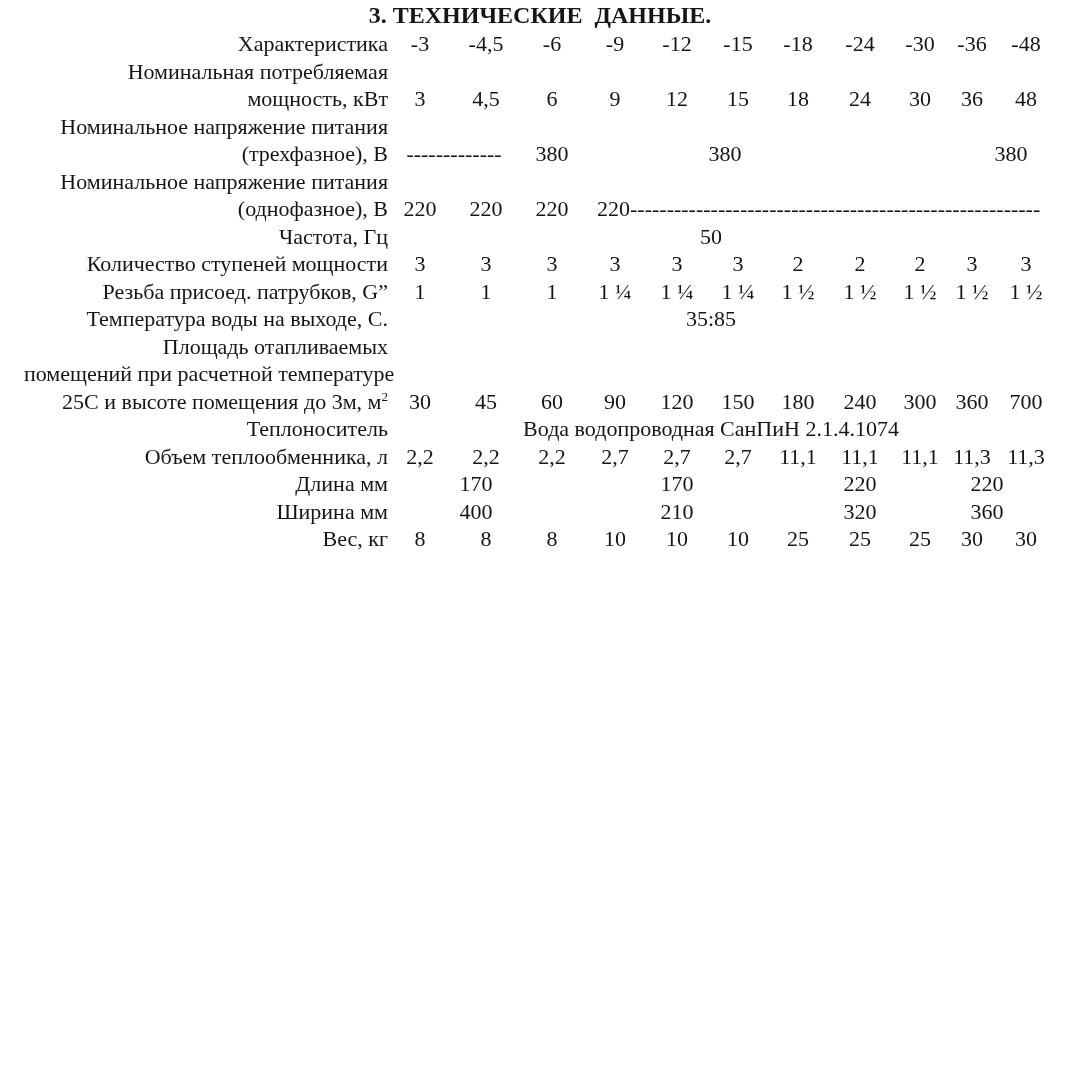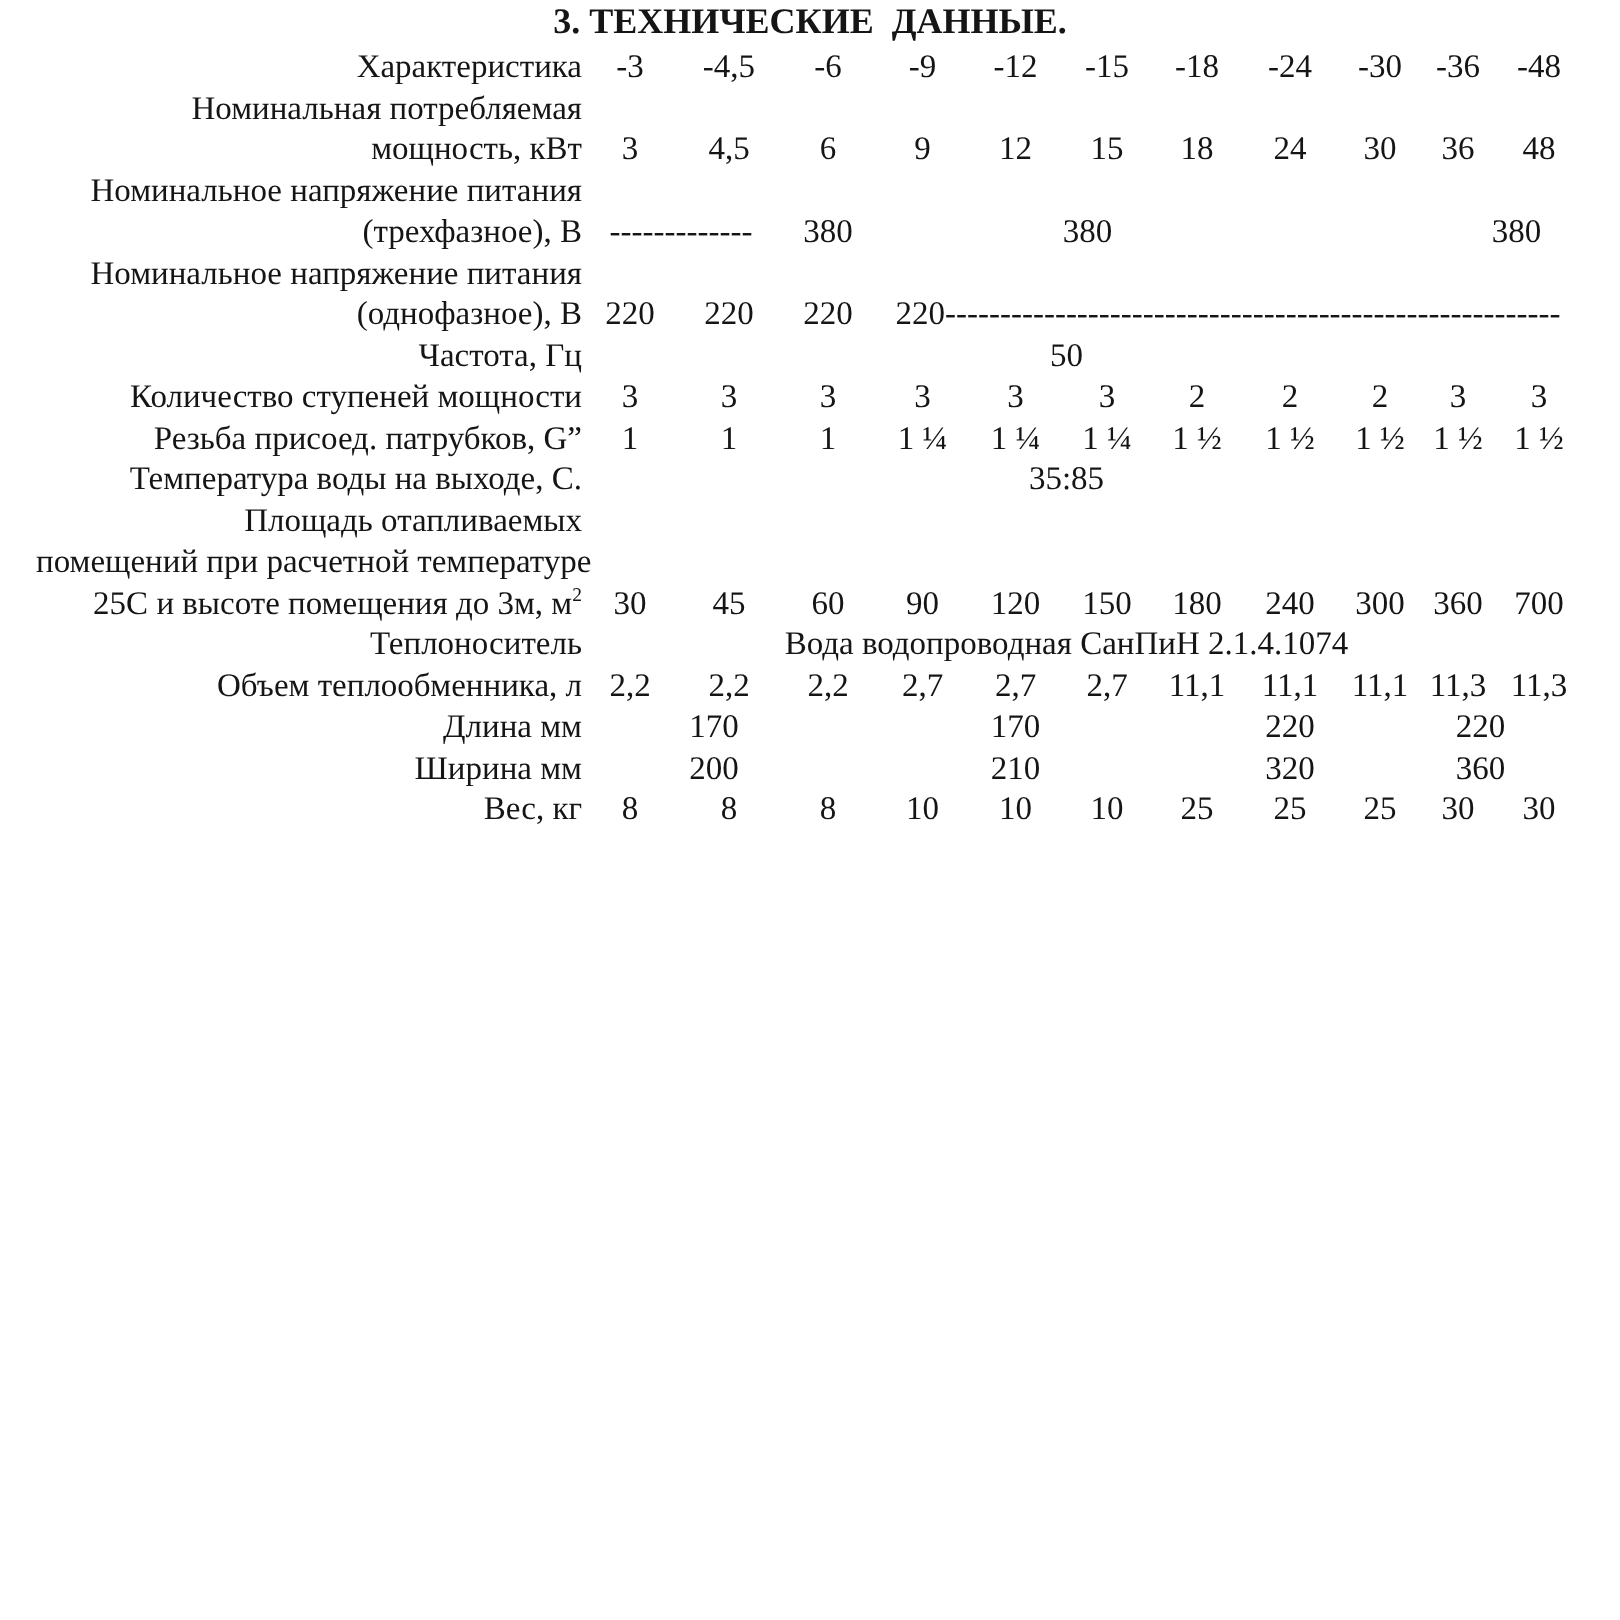--- a/index.html
+++ b/index.html
@@ -226,21 +226,21 @@
       <td class="val"></td>
       <td class="val"></td>
       <td class="val">220</td>
       <td class="val"></td>
       <td class="val pr30" colspan="2">220</td>
     </tr>
 
     <tr>
       <td class="lbl">Ширина мм</td>
       <td class="val"></td>
-      <td class="val pr20">200</td>
+      <td class="val pr20">400</td>
       <td class="val"></td>
       <td class="val"></td>
       <td class="val">210</td>
       <td class="val"></td>
       <td class="val"></td>
       <td class="val">320</td>
       <td class="val"></td>
       <td class="val pr30" colspan="2">360</td>
     </tr>
 

